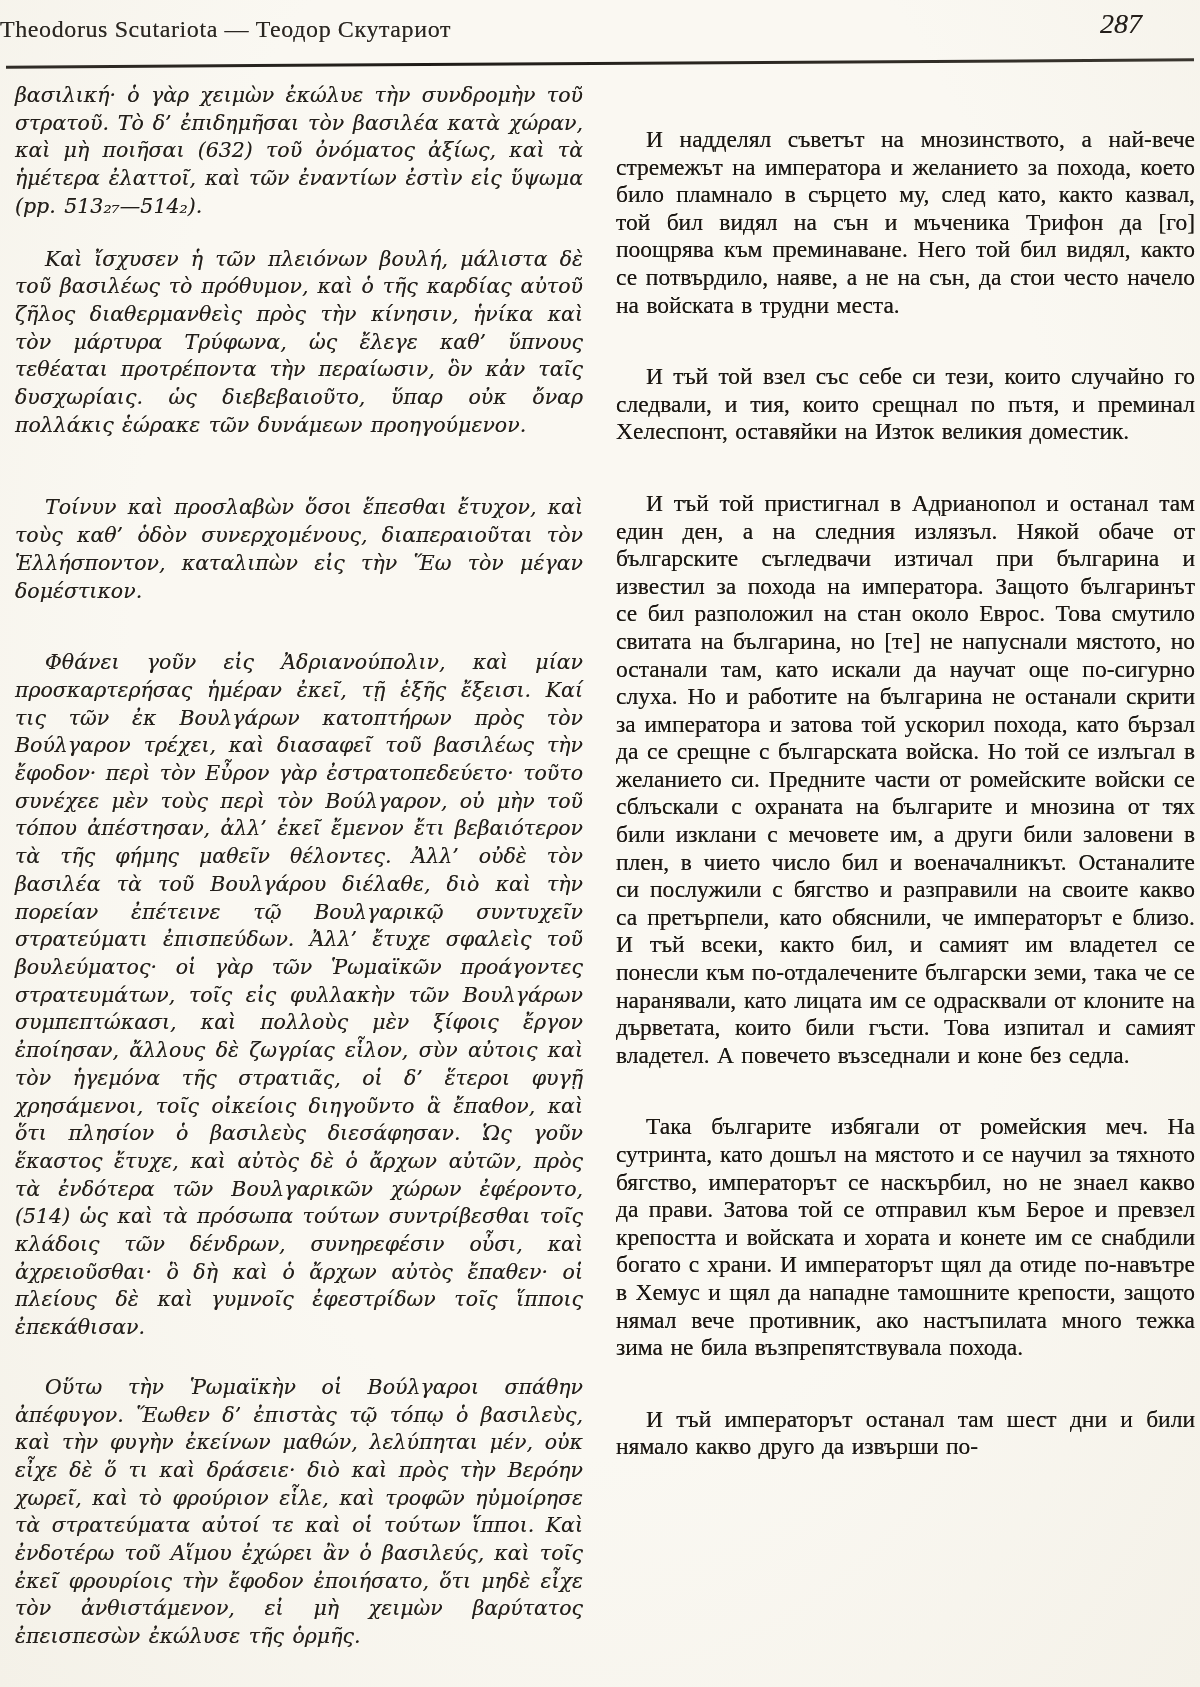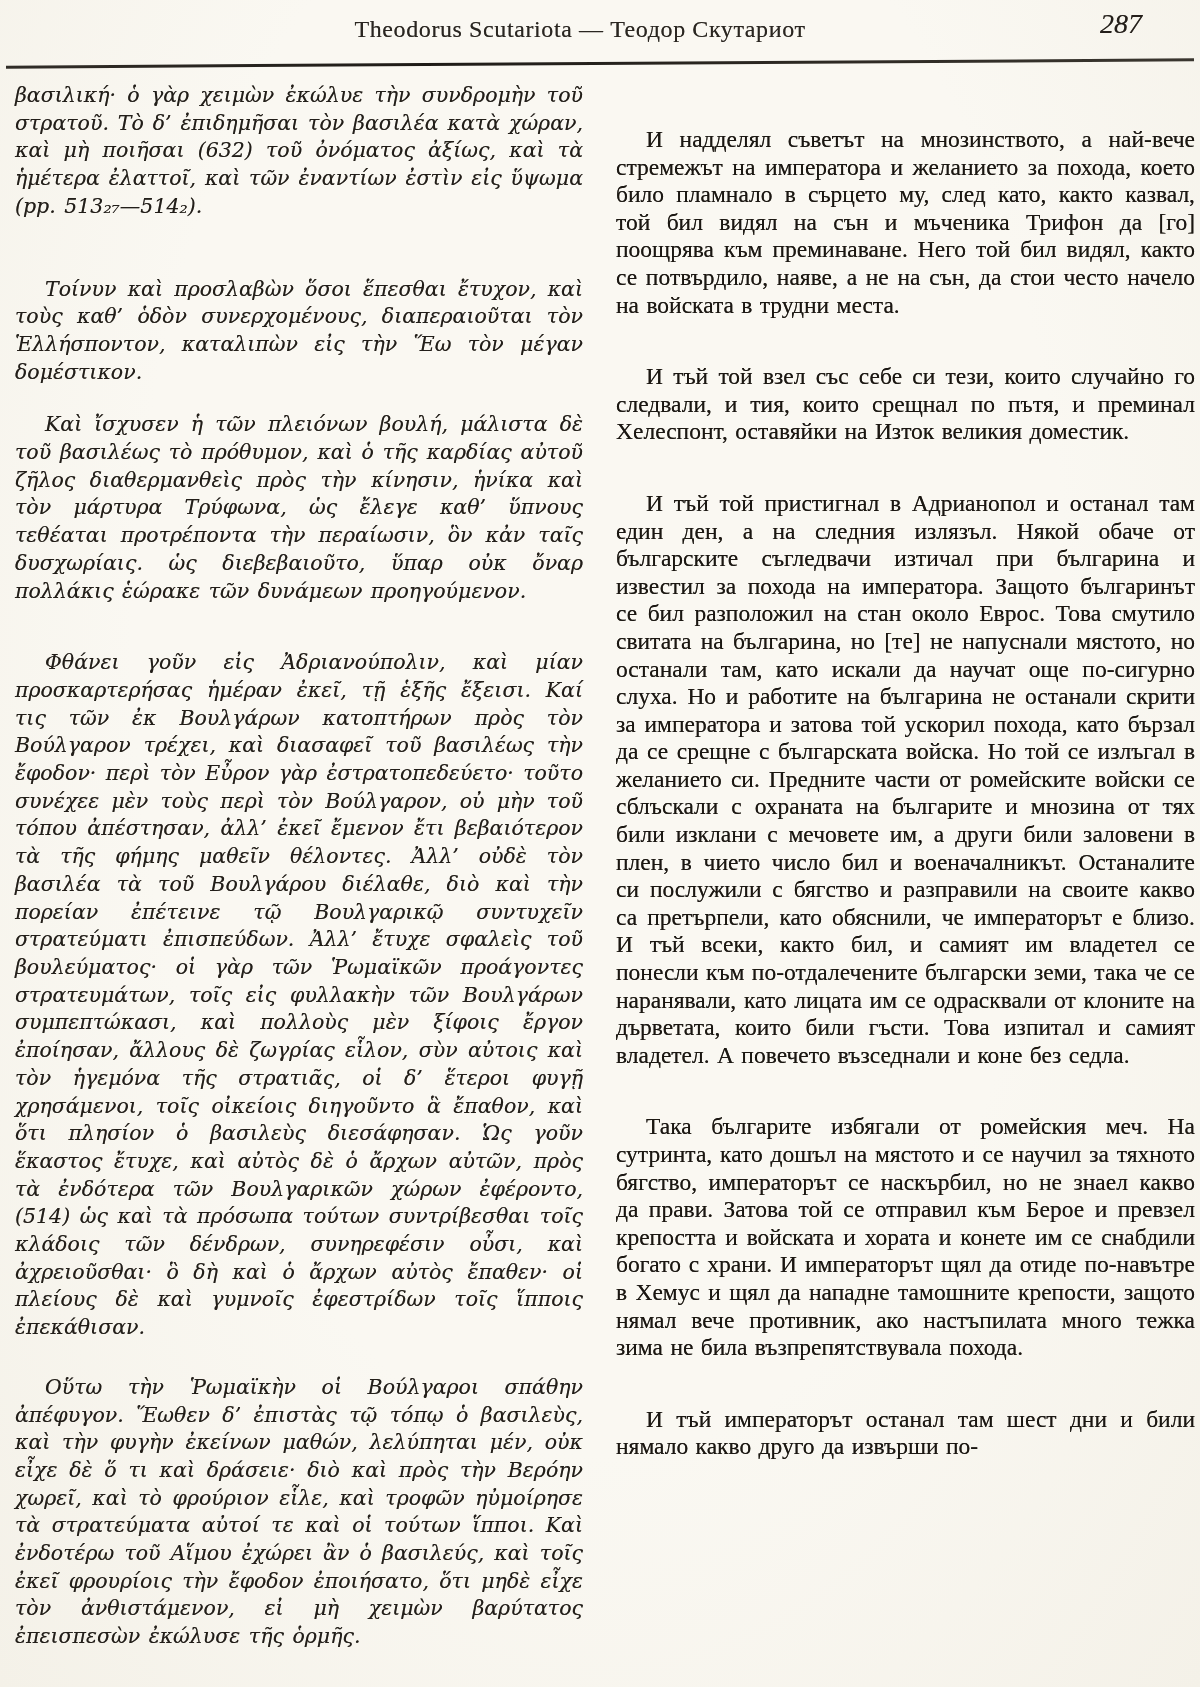--- a/index.html
+++ b/index.html
@@ -17,21 +17,20 @@
   }
   .header {
     position: relative;
     height: 62px;
   }
   .running-title {
     position: absolute;
     top: 16px;
     left: 0;
     width: 1160px;
-    text-align: center;
     font-family: "Liberation Serif", serif;
     font-size: 24px;
     letter-spacing: 0.6px;
     color: #2a2621;
     text-shadow: 0 0 0.5px rgba(42,38,33,0.6);
   }
   .page-number {
     position: absolute;
     top: 8px;
     right: 58px;
@@ -98,22 +97,22 @@
     <div class="running-title">Theodorus Scutariota — Теодор Скутариот</div>
     <div class="page-number">287</div>
   </div>
 
   <div class="header-rule"></div>
 
   <div class="columns">
 
     <div class="col col-left" lang="grc">
       <p>βασιλική· ὁ γὰρ χειμὼν ἐκώλυε τὴν συνδρομὴν τοῦ στρατοῦ. Τὸ δ’ ἐπιδημῆσαι τὸν βασιλέα κατὰ χώραν, καὶ μὴ ποιῆσαι (632) τοῦ ὀνόματος ἀξίως, καὶ τὰ ἡμέτερα ἐλαττοῖ, καὶ τῶν ἐναντίων ἐστὶν εἰς ὕψωμα (pp. 513₂₇—514₂).</p>
+      <p class="indent gap-sm">Καὶ ἴσχυσεν ἡ τῶν πλειόνων βουλή, μάλιστα δὲ τοῦ βασιλέως τὸ πρόθυμον, καὶ ὁ τῆς καρδίας αὐτοῦ ζῆλος διαθερμανθεὶς πρὸς τὴν κίνησιν, ἡνίκα καὶ τὸν μάρτυρα Τρύφωνα, ὡς ἔλεγε καθ’ ὕπνους τεθέαται προτρέποντα τὴν περαίωσιν, ὃν κἀν ταῖς δυσχωρίαις. ὡς διεβεβαιοῦτο, ὕπαρ οὐκ ὄναρ πολλάκις ἑώρακε τῶν δυνάμεων προηγούμενον.</p>
       <p class="indent gap-md">Τοίνυν καὶ προσλαβὼν ὅσοι ἕπεσθαι ἔτυχον, καὶ τοὺς καθ’ ὁδὸν συνερχομένους, διαπεραιοῦται τὸν Ἑλλήσποντον, καταλιπὼν εἰς τὴν Ἕω τὸν μέγαν δομέστικον.</p>
-      <p class="indent gap-sm">Καὶ ἴσχυσεν ἡ τῶν πλειόνων βουλή, μάλιστα δὲ τοῦ βασιλέως τὸ πρόθυμον, καὶ ὁ τῆς καρδίας αὐτοῦ ζῆλος διαθερμανθεὶς πρὸς τὴν κίνησιν, ἡνίκα καὶ τὸν μάρτυρα Τρύφωνα, ὡς ἔλεγε καθ’ ὕπνους τεθέαται προτρέποντα τὴν περαίωσιν, ὃν κἀν ταῖς δυσχωρίαις. ὡς διεβεβαιοῦτο, ὕπαρ οὐκ ὄναρ πολλάκις ἑώρακε τῶν δυνάμεων προηγούμενον.</p>
       <p class="indent">Φθάνει γοῦν εἰς Ἀδριανούπολιν, καὶ μίαν προσκαρτερήσας ἡμέραν ἐκεῖ, τῇ ἑξῆς ἔξεισι. Καί τις τῶν ἐκ Βουλγάρων κατοπτήρων πρὸς τὸν Βούλγαρον τρέχει, καὶ διασαφεῖ τοῦ βασιλέως τὴν ἔφοδον· περὶ τὸν Εὖρον γὰρ ἐστρατοπεδεύετο· τοῦτο συνέχεε μὲν τοὺς περὶ τὸν Βούλγαρον, οὐ μὴν τοῦ τόπου ἀπέστησαν, ἀλλ’ ἐκεῖ ἔμενον ἔτι βεβαιότερον τὰ τῆς φήμης μαθεῖν θέλοντες. Ἀλλ’ οὐδὲ τὸν βασιλέα τὰ τοῦ Βουλγάρου διέλαθε, διὸ καὶ τὴν πορείαν ἐπέτεινε τῷ Βουλγαρικῷ συντυχεῖν στρατεύματι ἐπισπεύδων. Ἀλλ’ ἔτυχε σφαλεὶς τοῦ βουλεύματος· οἱ γὰρ τῶν Ῥωμαϊκῶν προάγοντες στρατευμάτων, τοῖς εἰς φυλλακὴν τῶν Βουλγάρων συμπεπτώκασι, καὶ πολλοὺς μὲν ξίφοις ἔργον ἐποίησαν, ἄλλους δὲ ζωγρίας εἷλον, σὺν αὐτοις καὶ τὸν ἡγεμόνα τῆς στρατιᾶς, οἱ δ’ ἕτεροι φυγῇ χρησάμενοι, τοῖς οἰκείοις διηγοῦντο ἃ ἔπαθον, καὶ ὅτι πλησίον ὁ βασιλεὺς διεσάφησαν. Ὡς γοῦν ἕκαστος ἔτυχε, καὶ αὐτὸς δὲ ὁ ἄρχων αὐτῶν, πρὸς τὰ ἐνδότερα τῶν Βουλγαρικῶν χώρων ἐφέροντο, (514) ὡς καὶ τὰ πρόσωπα τούτων συντρίβεσθαι τοῖς κλάδοις τῶν δένδρων, συνηρεφέσιν οὖσι, καὶ ἀχρειοῦσθαι· ὃ δὴ καὶ ὁ ἄρχων αὐτὸς ἔπαθεν· οἱ πλείους δὲ καὶ γυμνοῖς ἐφεστρίδων τοῖς ἵπποις ἐπεκάθισαν.</p>
       <p class="indent gap-lg">Οὕτω τὴν Ῥωμαϊκὴν οἱ Βούλγαροι σπάθην ἀπέφυγον. Ἕωθεν δ’ ἐπιστὰς τῷ τόπῳ ὁ βασιλεὺς, καὶ τὴν φυγὴν ἐκείνων μαθών, λελύπηται μέν, οὐκ εἶχε δὲ ὅ τι καὶ δράσειε· διὸ καὶ πρὸς τὴν Βερόην χωρεῖ, καὶ τὸ φρούριον εἷλε, καὶ τροφῶν ηὐμοίρησε τὰ στρατεύματα αὐτοί τε καὶ οἱ τούτων ἵπποι. Καὶ ἐνδοτέρω τοῦ Αἵμου ἐχώρει ἂν ὁ βασιλεύς, καὶ τοῖς ἐκεῖ φρουρίοις τὴν ἔφοδον ἐποιήσατο, ὅτι μηδὲ εἶχε τὸν ἀνθιστάμενον, εἰ μὴ χειμὼν βαρύτατος ἐπεισπεσὼν ἐκώλυσε τῆς ὁρμῆς.</p>
       <p class="indent gap-end">Ἡμέρας οὖν ἓξ ἐκεῖ διακαρτερήσας ὁ βασιλεὺς, ἐπεὶ διὰ τὸν χειμῶνα οὐκ εἶχέ τι ἕτερον δράσαι,</p>
     </div>
 
     <div class="col col-right" lang="bg">
       <p class="indent">И надделял съветът на мнозинството, а най-вече стремежът на императора и желанието за похода, което било пламнало в сърцето му, след като, както казвал, той бил видял на сън и мъченика Трифон да [го] поощрява към преминаване. Него той бил видял, както се потвърдило, наяве, а не на сън, да стои често начело на войската в трудни места.</p>
       <p class="indent">И тъй той взел със себе си тези, които случайно го следвали, и тия, които срещнал по пътя, и преминал Хелеспонт, оставяйки на Изток великия доместик.</p>
       <p class="indent">И тъй той пристигнал в Адрианопол и останал там един ден, а на следния излязъл. Някой обаче от българските съгледвачи изтичал при българина и известил за похода на императора. Защото българинът се бил разположил на стан около Еврос. Това смутило свитата на българина, но [те] не напуснали мястото, но останали там, като искали да научат още по-сигурно слуха. Но и работите на българина не останали скрити за императора и затова той ускорил похода, като бързал да се срещне с българската войска. Но той се излъгал в желанието си. Предните части от ромейските войски се сблъскали с охраната на българите и мнозина от тях били изклани с мечовете им, а други били заловени в плен, в чието число бил и военачалникът. Останалите си послужили с бягство и разправили на своите какво са претърпели, като обяснили, че императорът е близо. И тъй всеки, както бил, и самият им владетел се понесли към по-отдалечените български земи, така че се наранявали, като лицата им се одрасквали от клоните на дърветата, които били гъсти. Това изпитал и самият владетел. А повечето възседнали и коне без седла.</p>
       <p class="indent">Така българите избягали от ромейския меч. На сутринта, като дошъл на мястото и се научил за тяхното бягство, императорът се наскърбил, но не знаел какво да прави. Затова той се отправил към Берое и превзел крепостта и войската и хората и конете им се снабдили богато с храни. И императорът щял да отиде по-навътре в Хемус и щял да нападне тамошните крепости, защото нямал вече противник, ако настъпилата много тежка зима не била възпрепятствувала похода.</p>

